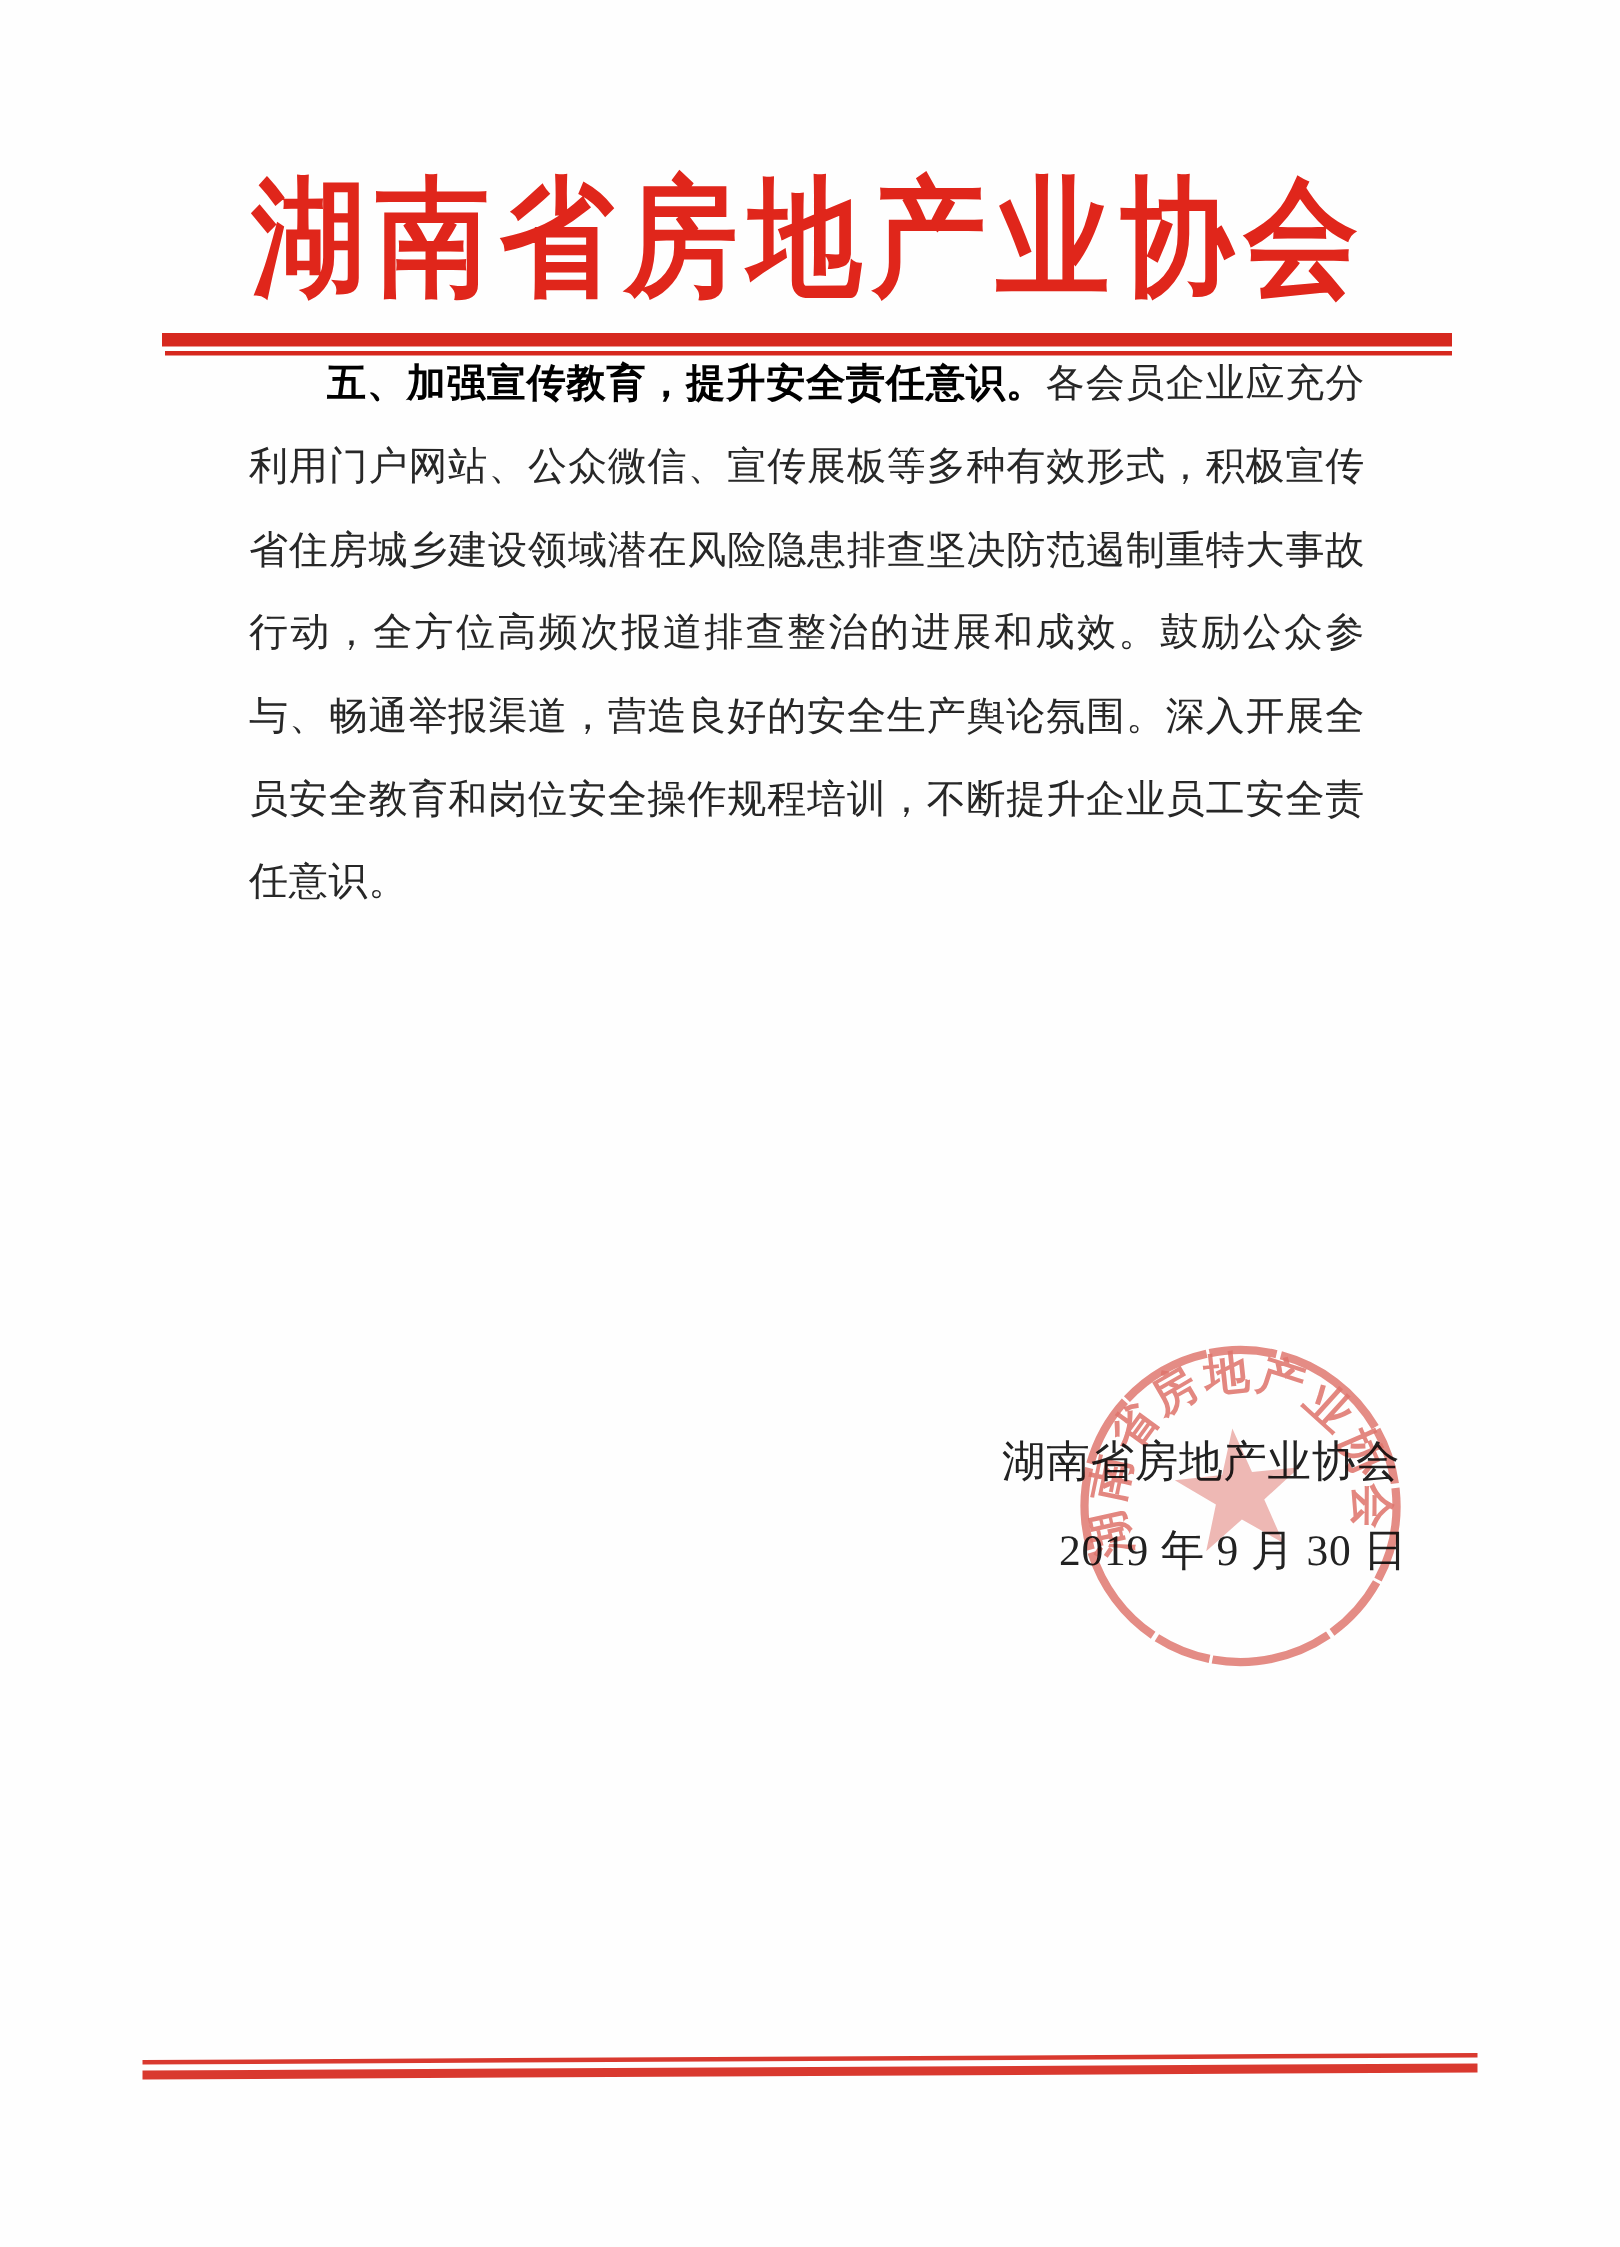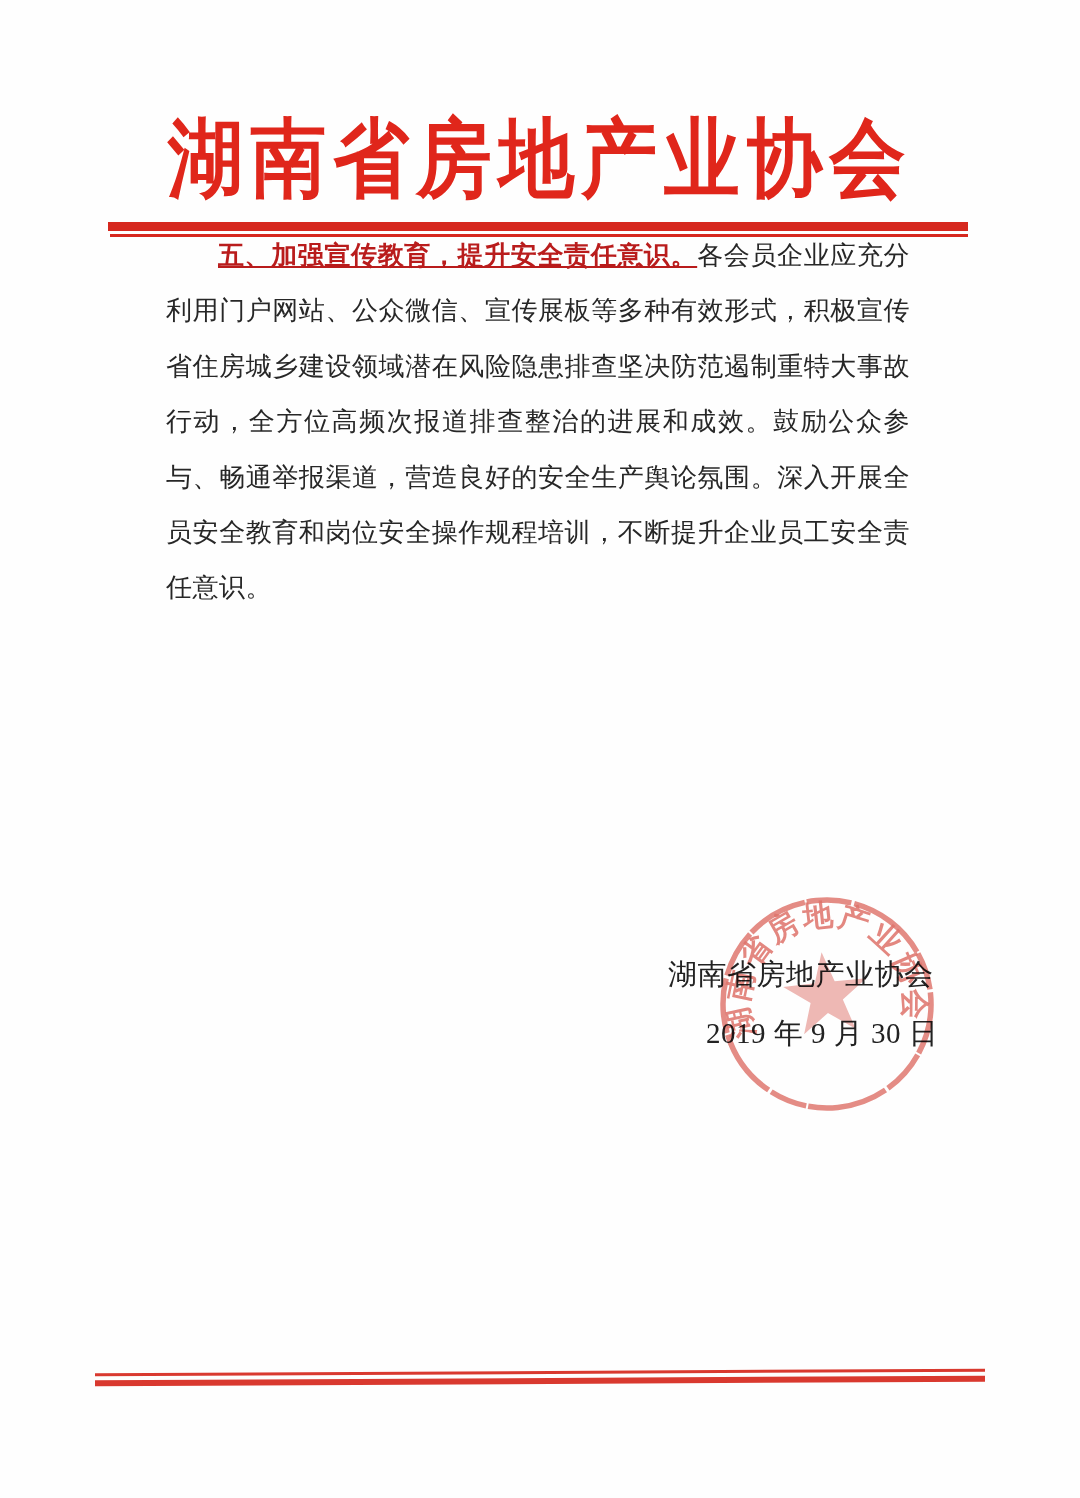--- a/index.html
+++ b/index.html
@@ -45,21 +45,21 @@
     font-size:26px;
     line-height:55.4px;
     letter-spacing:0.5px;
     text-align:justify;
   }
   .body-text p{
     margin:0;
     text-indent:2em;
   }
   .body-text p + p{margin-top:4px;}
-  .para-lead{font-weight:700;color:#b91c1c;text-decoration:underline;}
+  .para-lead{font-weight:700;color:#000000;}
   
   .signature-org{
     position:absolute;
     top:955px;left:668px;
     font-size:29px;
     letter-spacing:0.5px;
     color:#222222;
     white-space:nowrap;
   }
   .signature-date{

